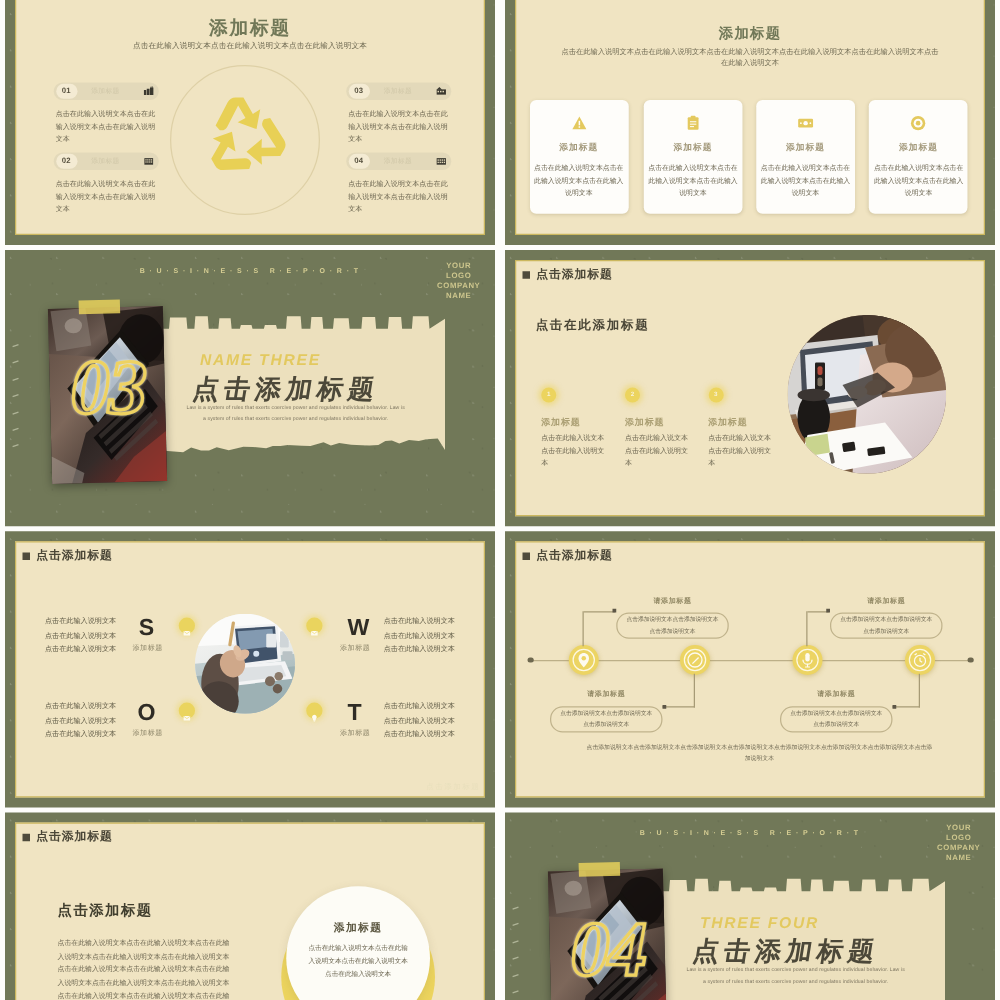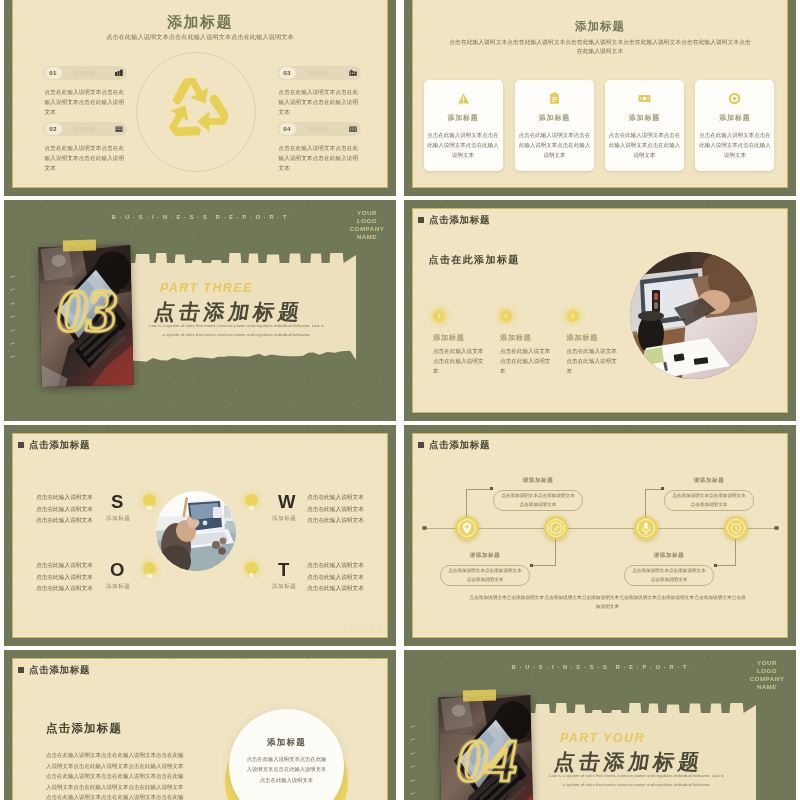--- a/index.html
+++ b/index.html
@@ -329,21 +329,21 @@
    <path d="M38,102 L72,72 L74,75 L40,105 Z"></path>
    <path d="M42,108 L76,78 L78,81 L44,111 Z"></path>
    <path d="M46,114 L80,84 L82,87 L48,117 Z"></path>
    <path d="M50,120 L84,90 L86,93 L52,123 Z"></path>
  </g>
  <path d="M66,120 L92,100 L92,140 L50,140 Z" fill="#a63a31" opacity=".55"></path>
  <path d="M0,118 L26,132 L24,140 L0,140 Z" fill="#c9c4bb" opacity=".35"></path>
 </svg></div>
    <div class="tape" style="left:59.2px;top:39.5px;width:33px;height:11px;transform:rotate(-1.5deg);"></div>
    <div class="bignum" style="left:52.5px;top:79px;">03</div>
-   <div class="part" style="left:156px;top:81px;">PART  THREE</div>
+   <div class="part" style="left:156px;top:81px;">NAME  THREE</div>
    <div class="sec-title" style="left:151.5px;top:101px;">点击添加标题</div>
    <div class="sec-body" style="left:144.5px;top:122px;width:176px;text-align:center;">Law is a system of rules that exerts coercive power and regulates individual behavior. Law is a system of rules that exerts coercive power and regulates individual behavior.</div>
   </div>
 </div>
 <div class="slide" style="left:404px;top:200px;">
   <div class="noise"></div>
   <div class="frame"></div>
   <div class="layer">
    <div class="nav">
           <div class="sq"></div>
@@ -669,18 +669,18 @@
    <path d="M38,102 L72,72 L74,75 L40,105 Z"></path>
    <path d="M42,108 L76,78 L78,81 L44,111 Z"></path>
    <path d="M46,114 L80,84 L82,87 L48,117 Z"></path>
    <path d="M50,120 L84,90 L86,93 L52,123 Z"></path>
  </g>
  <path d="M66,120 L92,100 L92,140 L50,140 Z" fill="#a63a31" opacity=".55"></path>
  <path d="M0,118 L26,132 L24,140 L0,140 Z" fill="#c9c4bb" opacity=".35"></path>
 </svg></div>
    <div class="tape" style="left:59.2px;top:39.5px;width:33px;height:11px;transform:rotate(-1.5deg);"></div>
    <div class="bignum" style="left:52.5px;top:79px;">04</div>
-   <div class="part" style="left:156px;top:81px;">PART  YOUR</div>
+   <div class="part" style="left:156px;top:81px;">THREE  FOUR</div>
    <div class="sec-title" style="left:151.5px;top:101px;">点击添加标题</div>
    <div class="sec-body" style="left:144.5px;top:122px;width:176px;text-align:center;">Law is a system of rules that exerts coercive power and regulates individual behavior. Law is a system of rules that exerts coercive power and regulates individual behavior.</div>
   </div>
 </div>
 </div>
 
 </body></html>

